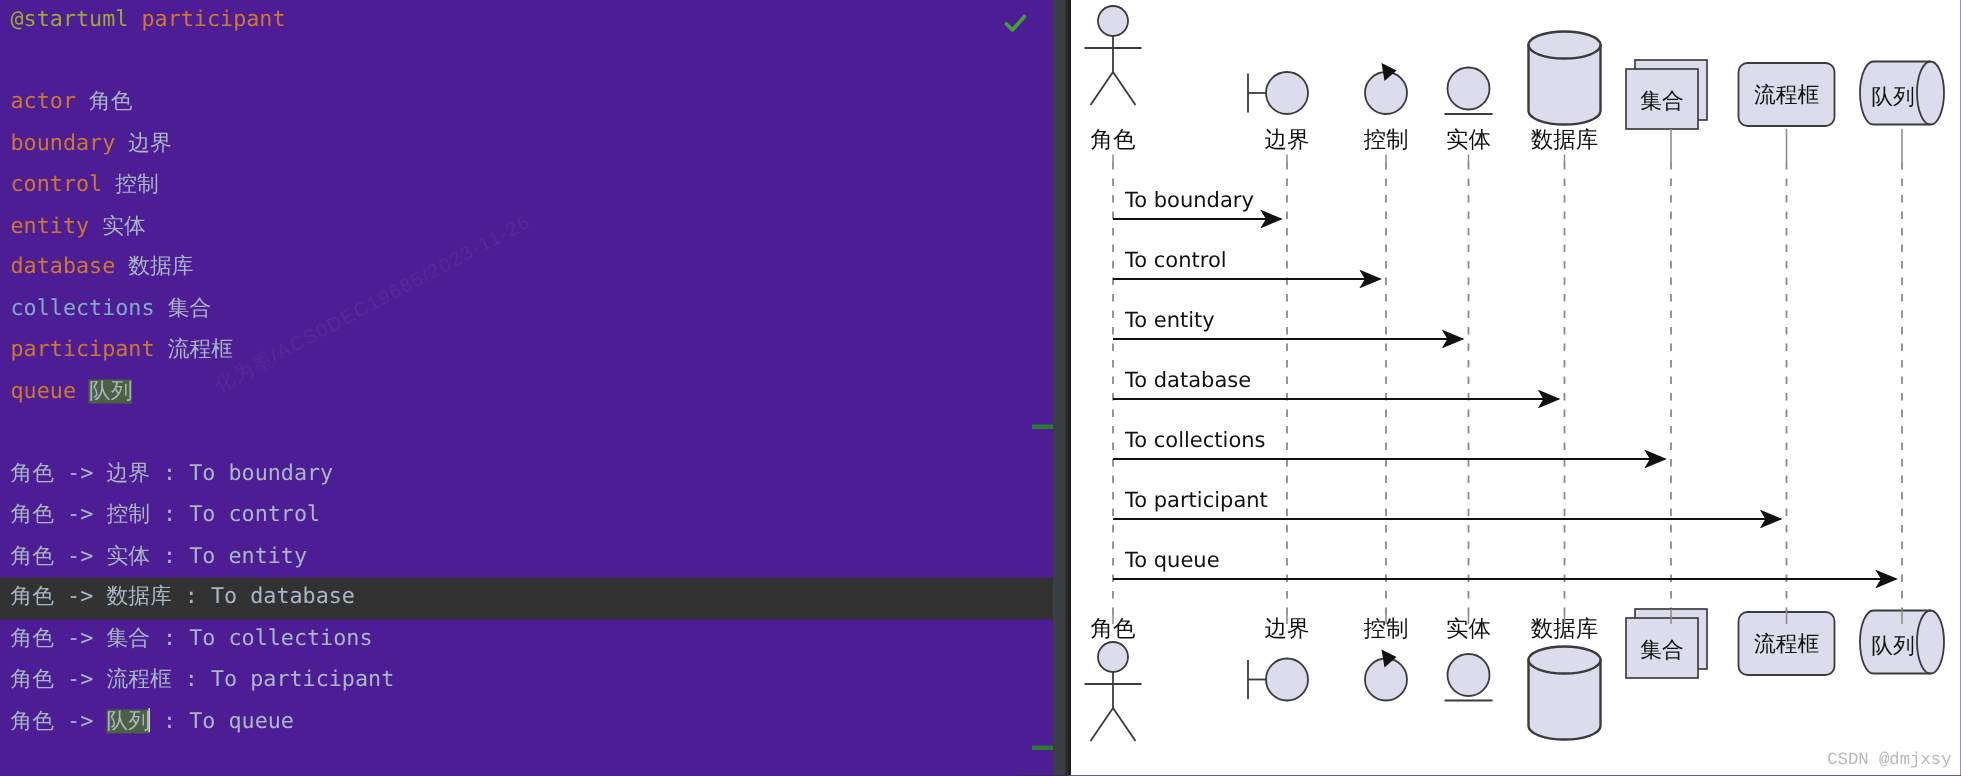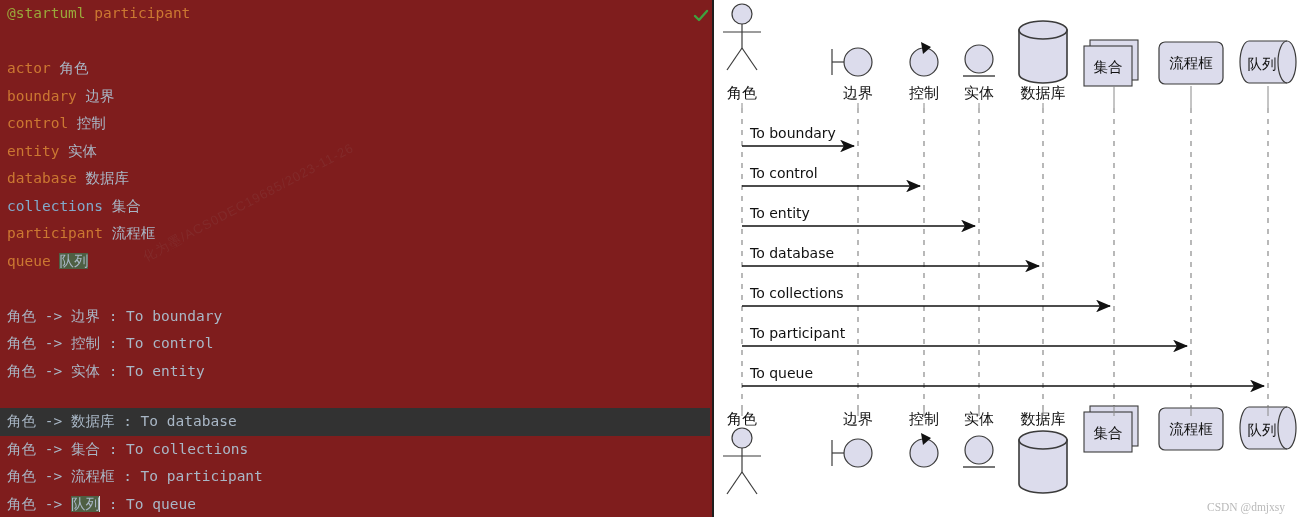--- a/index.html
+++ b/index.html
@@ -6,31 +6,31 @@
   body{
     width:1307px;height:517px;overflow:hidden;
     background:#2b2b2b;
     font-family:"Liberation Sans",sans-serif;
   }
   #root{position:relative;width:1307px;height:517px;}
 
   
   #editor{
     position:absolute;left:0;top:0;width:710px;height:517px;
-    background:#7f1d1d;overflow:hidden;padding-left:24px;
+    background:#4c1d95;overflow:hidden;
   }
   .code{
     position:absolute;left:0;top:0;width:710px;
     font-family:"DejaVu Sans Mono","Liberation Mono",monospace;
     font-size:14.5px;
     line-height:27.5px;
     white-space:pre;
   }
   .ln{position:relative;height:27.5px;padding-left:7px;box-sizing:border-box;}
-  .ln.cur{background:#323232;margin-top:23px;}
+  .ln.cur{background:#323232;}
   .kw-green{color:#9aa83a;}
   .kw-orange{color:#cc7832;}
   .kw-blue{color:#82aaca;text-align:right;}
   .txt{color:#a9b7c6;}
   .plain{color:#a9b7c6;}
   .sel{background:#4e5f43;}
   .caret{
     display:inline-block;width:1px;height:16px;
     background:#d8d8d8;vertical-align:-3px;margin-left:-1px;
   }
@@ -62,23 +62,23 @@
 
   
   #diagram{
     position:absolute;left:712px;top:0;width:595px;height:517px;
     background:#ffffff;
     border-left:2px solid #1e1e1e;
     overflow:hidden;
   }
   #svgwrap{position:absolute;left:0;top:0;}
   #wm-csdn{
-    position:absolute;right:24px;bottom:4px;
+    position:absolute;right:8px;bottom:4px;
     color:#b9b9b9;font-size:11.5px;
-    font-family:Liberation Serif, serif;
+    font-family:Liberation Mono, monospace;
   }
 </style>
 </head>
 <body>
 
 <div id="root">
 
   <div id="editor">
     <div class="code" id="code-lines"><div class="ln"><span class="kw-green">@startuml</span><span class="plain"> </span><span class="kw-orange">participant</span></div><div class="ln">&nbsp;</div><div class="ln"><span class="kw-orange">actor</span><span class="txt"> 角色</span></div><div class="ln"><span class="kw-orange">boundary</span><span class="txt"> 边界</span></div><div class="ln"><span class="kw-orange">control</span><span class="txt"> 控制</span></div><div class="ln"><span class="kw-orange">entity</span><span class="txt"> 实体</span></div><div class="ln"><span class="kw-orange">database</span><span class="txt"> 数据库</span></div><div class="ln"><span class="kw-blue">collections</span><span class="txt"> 集合</span></div><div class="ln"><span class="kw-orange">participant</span><span class="txt"> 流程框</span></div><div class="ln"><span class="kw-orange">queue</span><span class="txt"> </span><span class="txt sel">队列</span></div><div class="ln">&nbsp;</div><div class="ln"><span class="txt">角色 -&gt; 边界 : To boundary</span></div><div class="ln"><span class="txt">角色 -&gt; 控制 : To control</span></div><div class="ln"><span class="txt">角色 -&gt; 实体 : To entity</span></div><div class="ln cur"><span class="txt">角色 -&gt; 数据库 : To database</span></div><div class="ln"><span class="txt">角色 -&gt; 集合 : To collections</span></div><div class="ln"><span class="txt">角色 -&gt; 流程框 : To participant</span></div><div class="ln"><span class="txt">角色 -&gt; </span><span class="txt sel">队列</span><span class="caret"></span><span class="txt"> : To queue</span></div></div>
 

